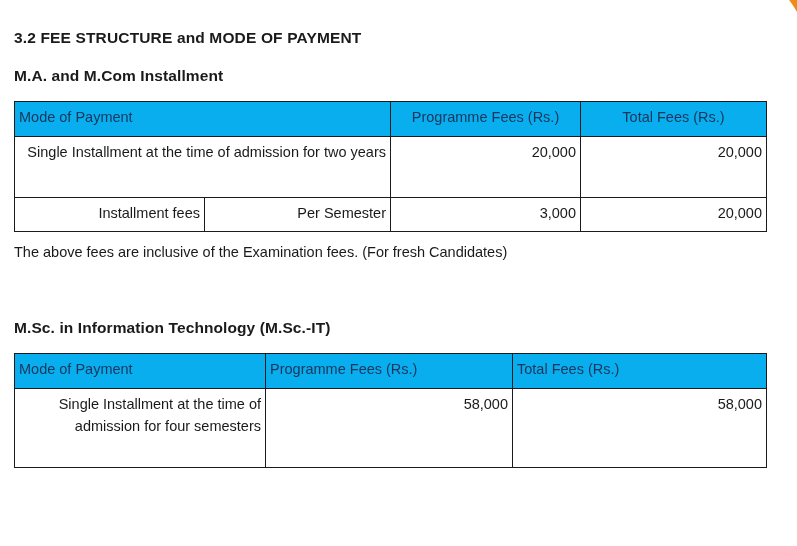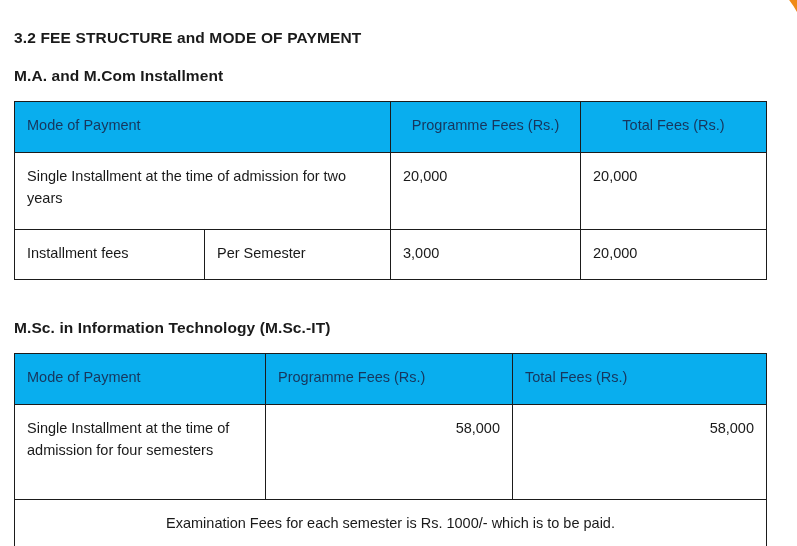--- a/index.html
+++ b/index.html
@@ -81,45 +81,45 @@
   
   table.fee-table {
     position: absolute;
     border-collapse: collapse;
     table-layout: fixed;
     background: #ffffff;
   }
   table.fee-table td,
   table.fee-table th {
     border: 1.3px solid #1b1b1b;
-    padding: 12px;
+    padding: 4px;
     vertical-align: top;
     font-weight: normal;
     font-size: 14.5px;
     line-height: 1.55;
   }
   th.head-cell {
     background: #09AEEE;
     color: #17365D;
     font-weight: bold;
     font-size: 15px;
     text-align: left;
     padding: 3px 8px 4px 8px;
     height: 26px;
     vertical-align: middle;
     white-space: nowrap;
   }
   th.head-cell.center { text-align: center; }
 
   td.txt {
     padding: 3px 7px 4px 8px;
-    text-align: left;
+    text-align: right;
   }
   td.num-center {
-    text-align: left;
+    text-align: right;
     padding: 3px 6px 4px 6px;
   }
   td.num-left {
     text-align: right;
     font-weight: bold;
     padding: 3px 6px 4px 9px;
   }
   td.footer-cell {
     text-align: center;
     font-weight: bold;
@@ -184,20 +184,21 @@
       </tr>
       <tr class="row-install">
         <td class="txt">Installment fees</td>
         <td class="txt">Per Semester</td>
         <td class="num-center">3,000</td>
         <td class="num-center">20,000</td>
       </tr>
     </tbody>
   </table>
 
+  <div class="note-text">The above fees are inclusive of the Examination fees. (For fresh Candidates)</div>
 
   <div class="sub-title-2">M.Sc. in Information Technology (M.Sc.-IT)</div>
 
   <table class="fee-table" id="table-two">
     <colgroup>
       <col class="d1">
         <col class="d2">
         <col class="d3">
     </colgroup>
     <thead>
@@ -206,19 +207,16 @@
         <th class="head-cell">Programme Fees (Rs.)</th>
         <th class="head-cell">Total Fees (Rs.)</th>
       </tr>
     </thead>
     <tbody>
       <tr class="row-single">
         <td class="txt">Single Installment at the time of admission for four semesters</td>
         <td class="num-left">58,000</td>
         <td class="num-left">58,000</td>
       </tr>
-      <tr>
-        <td class="footer-cell" colspan="3">Examination Fees for each semester is Rs. 1000/- which is to be paid.</td>
-      </tr>
     </tbody>
   </table>
 
 </div>
 
 </body></html>

